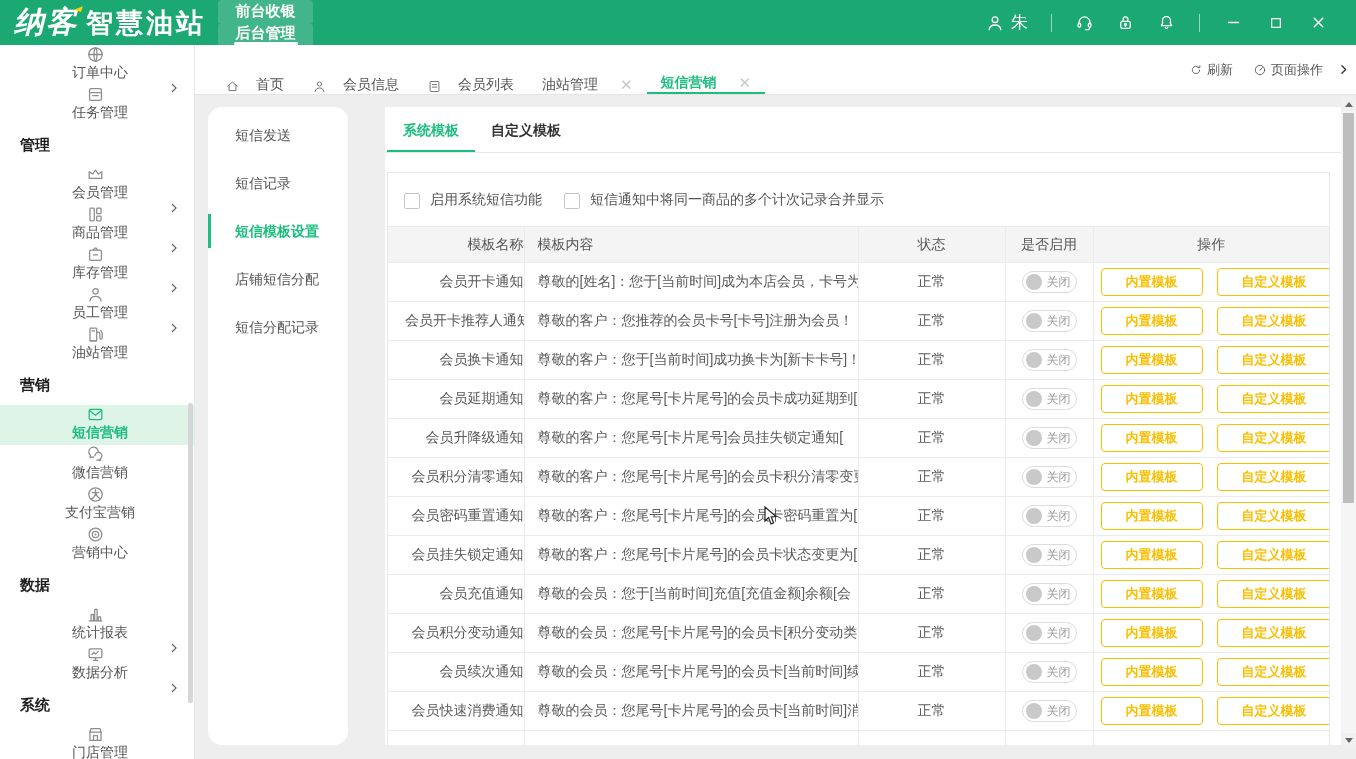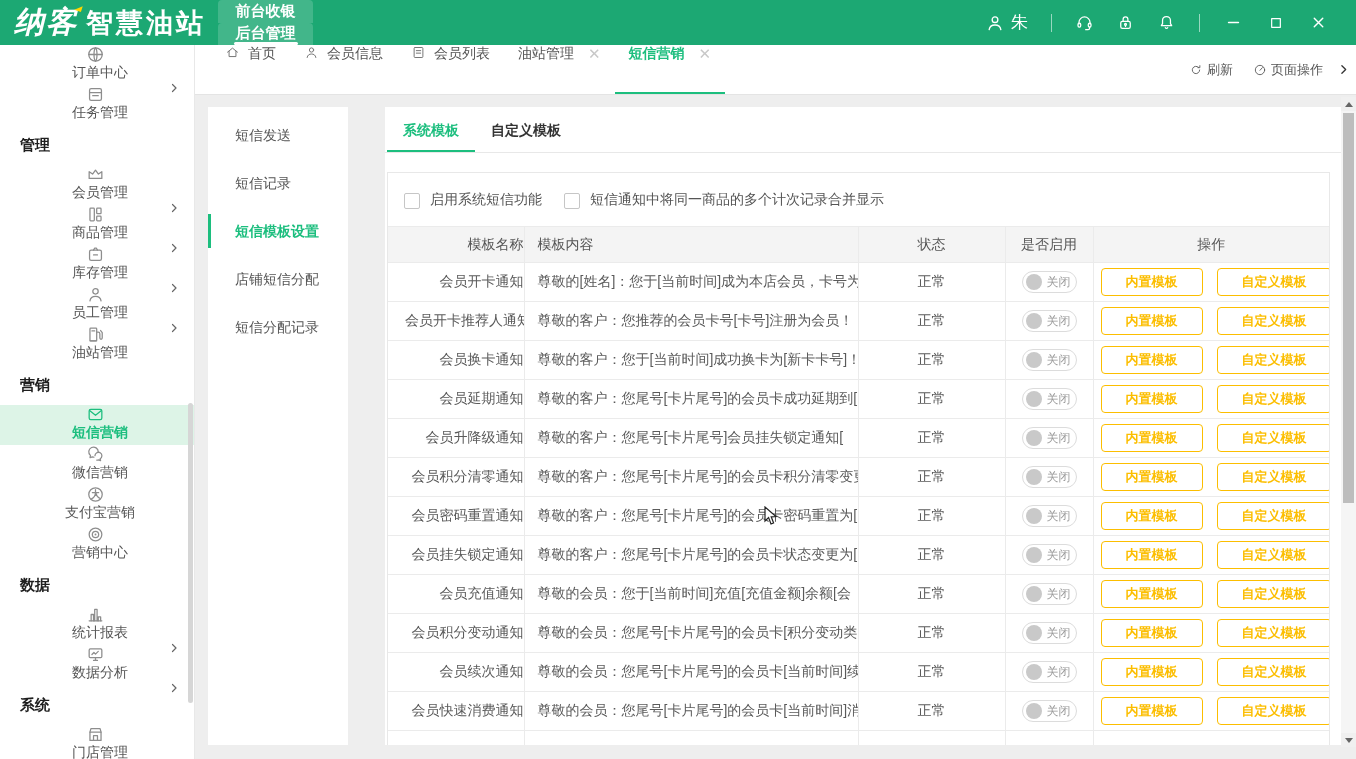--- a/index.html
+++ b/index.html
@@ -27,32 +27,32 @@
   .sb-item { height:40px; display:flex; align-items:center; padding:0 14px 0 20px; font-size:14px; color:#555; cursor:pointer;flex-direction:column; }
   .sb-item .sb-icon { display:flex; align-items:center; margin-right:10px; color:#8d8d8d; }
   .sb-item .sb-chev { margin-left:auto; color:#666; display:flex; align-items:center; }
   .sb-item.active { background:#ddf4e7; color:var(--accent,#1cbe7e); font-weight:700; }
   .sb-item.active .sb-icon { color:var(--accent,#1cbe7e); }
   .sb-section { height:40px; display:flex; align-items:center; padding-left:20px; font-size:15px; font-weight:700; color:#1e1e1e; }
   .sb-scroll-thumb { position:absolute; right:1px; top:358px; width:5px; height:300px; background:#d6d6d6; border-radius:3px; }
 
   
   .tabstrip { position:absolute; left:195px; top:45px; right:0; height:50px; background:#fff; border-bottom:1px solid #e4e4e4; display:flex; align-items:stretch; padding-left:16px; }
-  .tab { display:flex; align-items:flex-start; gap:8px; padding:0 14px; font-size:14px; color:#555; cursor:pointer; position:relative; }
+  .tab { display:flex; align-items:flex-end; gap:16px; padding:0 14px; font-size:14px; color:#555; cursor:pointer; position:relative; }
   .tab .tab-icon { display:flex; align-items:center; color:#777; }
   .tab .tab-close { color:#c8c8c8; font-size:15px; margin-left:6px; }
   .tab.active { color:var(--accent,#1cbe7e); font-weight:700; border-bottom:2px solid var(--accent,#1cbe7e); }
   .strip-right { margin-left:auto; display:flex; align-items:center; color:#555; font-size:13px; margin-right:6px; }
   .strip-btn { display:flex; align-items:center; gap:4px; margin:0 10px; cursor:pointer; }
   .strip-chevron { color:#333; display:flex; align-items:center; margin-left:4px; cursor:pointer; }
 
   
   .workspace { position:absolute; left:195px; top:95px; right:0; bottom:0; background:#eeeeee; }
 
-  .submenu { position:absolute; left:13px; top:12px; width:140px; bottom:14px; background:#fff; padding-top:4px; }
+  .submenu { position:absolute; left:13px; top:12px; width:140px; bottom:14px; background:#fff; padding-top:4px;border-radius:14px; }
   .sm-item { height:48px; line-height:48px; padding-left:27px; font-size:14px; color:#555; cursor:pointer; position:relative; }
   .sm-item.active { color:var(--accent,#1cbe7e); font-weight:700; }
   .sm-item.active:before { content:""; position:absolute; left:0; top:7px; width:3px; height:34px; background:var(--accent,#1cbe7e); }
 
   .card { position:absolute; left:190px; top:12px; right:15px; bottom:14px; background:#fff; overflow:hidden; }
   .tpl-tabs { height:46px; border-bottom:1px solid #e8e8e8; display:flex; padding-left:2px; }
   .tpl-tab { padding:0 16px; line-height:46px; font-size:14px; font-weight:700; color:#333; cursor:pointer; }
   .tpl-tab.active { color:var(--accent,#1cbe7e); border-bottom:2px solid var(--accent,#1cbe7e); }
 
   .box { margin:19px 11px 0 2px; border:1px solid #e8e8e8; }

